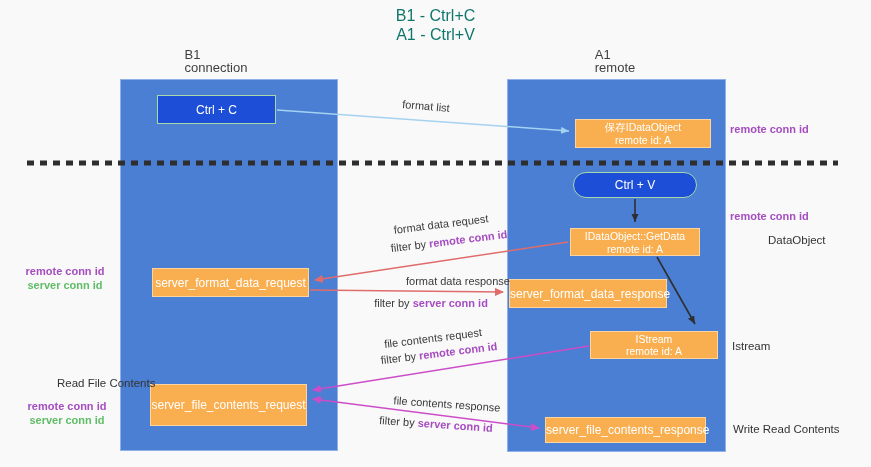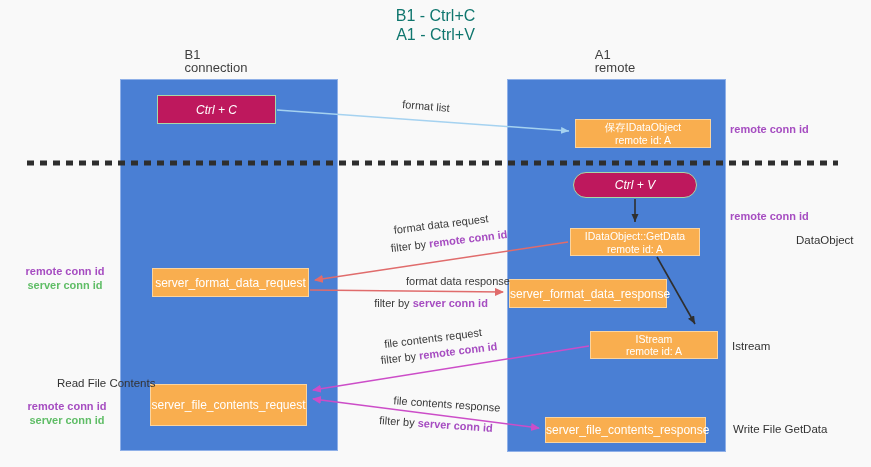--- a/index.html
+++ b/index.html
@@ -9,21 +9,21 @@
          font-size:16px;line-height:19px;z-index:2;}
 
   .lifeline-head{position:absolute;top:48px;color:#3f3f3f;
          font-size:13px;line-height:13px;transform:translateX(-50%);z-index:2;}
 
   .column{position:absolute;top:79px;background:#4a7fd4;border:1px solid #8fb0e8;
           box-sizing:border-box;z-index:1;}
 
   .box{position:absolute;box-sizing:border-box;color:#fff;text-align:center;
        display:flex;flex-direction:column;justify-content:center;z-index:3;}
-  .box-green{background:#be185d;border:1px solid #a8d8a8;font-size:12px;font-style:italic;}
+  .box-green{background:#1d4ed8;border:1px solid #a8d8a8;font-size:12px;}
   .box-orange{background:#f9ae4f;border:1px solid #fbd49e;font-size:12px;}
   .box .l2{font-size:10.5px;line-height:12.5px;}
   .box .l1{font-size:10.5px;line-height:12.5px;}
   .box .single{font-size:12px;}
 
   .lbl{position:absolute;white-space:nowrap;font-size:11px;color:#3a3a3a;
        transform:translate(-50%,-50%) rotate(var(--r,0deg));z-index:5;}
   .purple{color:#a64dc1;font-weight:bold;}
 
   .annot{position:absolute;white-space:nowrap;font-size:11.5px;color:#333;z-index:5;}
@@ -105,36 +105,36 @@
   <div class="lbl" style="left:431px;top:303px;"><span>filter by </span><span class="purple">server conn id</span></div>
 
   <div class="lbl" style="left:433px;top:338px;--r:-7deg;">file contents request</div>
   <div class="lbl" style="left:439px;top:353px;--r:-7deg;"><span>filter by </span><span class="purple">remote conn id</span></div>
 
   <div class="lbl" style="left:447px;top:404px;--r:4deg;">file contents response</div>
   <div class="lbl" style="left:436px;top:424px;--r:4deg;"><span>filter by </span><span class="purple">server conn id</span></div>
 
   <div class="annot bold-purple" style="left:730px;top:123px;">remote conn id</div>
   <div class="annot bold-purple" style="left:730px;top:210px;">remote conn id</div>
-  <div class="annot" style="left:758px;top:234px;padding-left:38px;">DataObject</div>
+  <div class="annot" style="left:730px;top:234px;padding-left:38px;">DataObject</div>
 
   <div class="annot-block" style="left:18px;top:265px;width:94px;">
     <span class="rm">remote conn id</span>
     <span class="sv">server conn id</span>
   </div>
 
   <div class="annot" style="left:732px;top:340px;">Istream</div>
   <div class="annot" style="left:28px;top:377px;padding-left:29px;">Read File Contents</div>
 
   <div class="annot-block" style="left:22px;top:400px;width:90px;">
     <span class="rm">remote conn id</span>
     <span class="sv">server conn id</span>
   </div>
 
-  <div class="annot" style="left:733px;top:423px;">Write File GetData</div>
+  <div class="annot" style="left:733px;top:423px;">Write Read Contents</div>
 
   <svg class="arrows" width="871" height="467" viewBox="0 0 871 467">
     <defs>
       <marker id="ah-blue" markerUnits="userSpaceOnUse" markerWidth="10" markerHeight="9" refX="8" refY="3.5" orient="auto">
           <path d="M0,0 L8,3.5 L0,7 z" fill="#a5d2f0"></path>
         </marker>
       <marker id="ah-black" markerUnits="userSpaceOnUse" markerWidth="10" markerHeight="9" refX="8" refY="3.5" orient="auto">
           <path d="M0,0 L8,3.5 L0,7 z" fill="#2f2f2f"></path>
         </marker>
       <marker id="ah-red" markerUnits="userSpaceOnUse" markerWidth="11" markerHeight="10" refX="8" refY="4" orient="auto-start-reverse">

